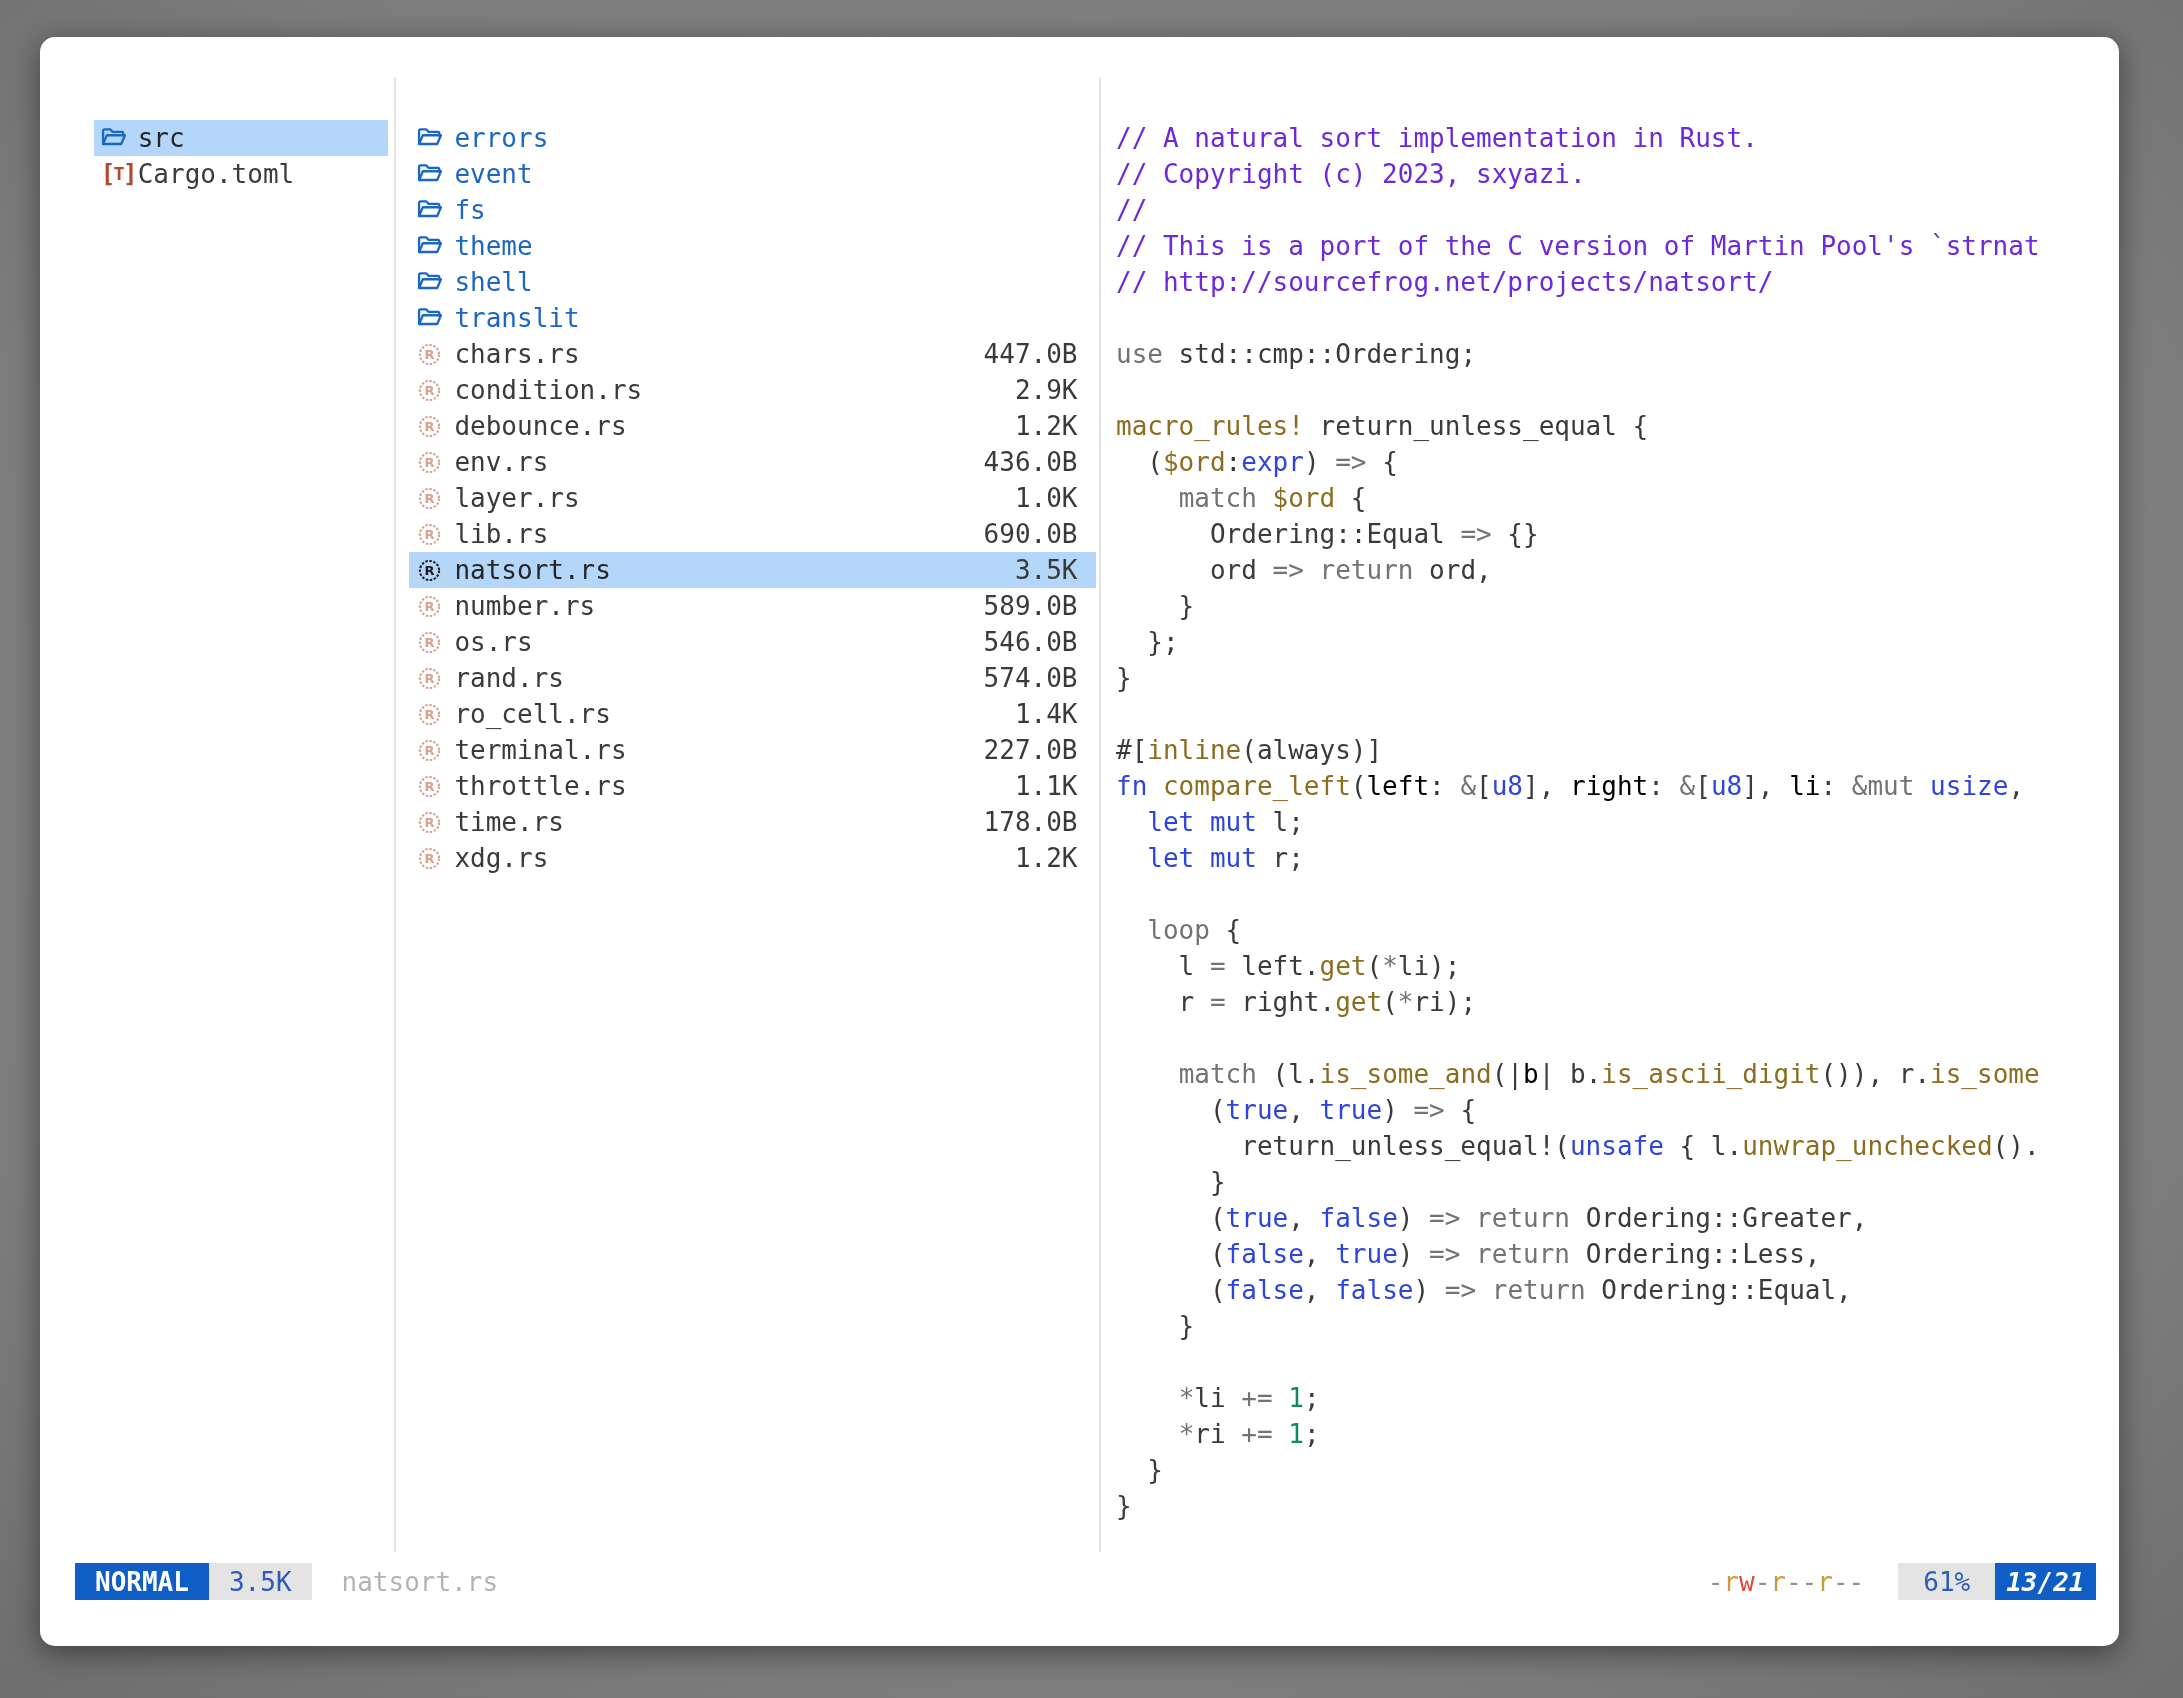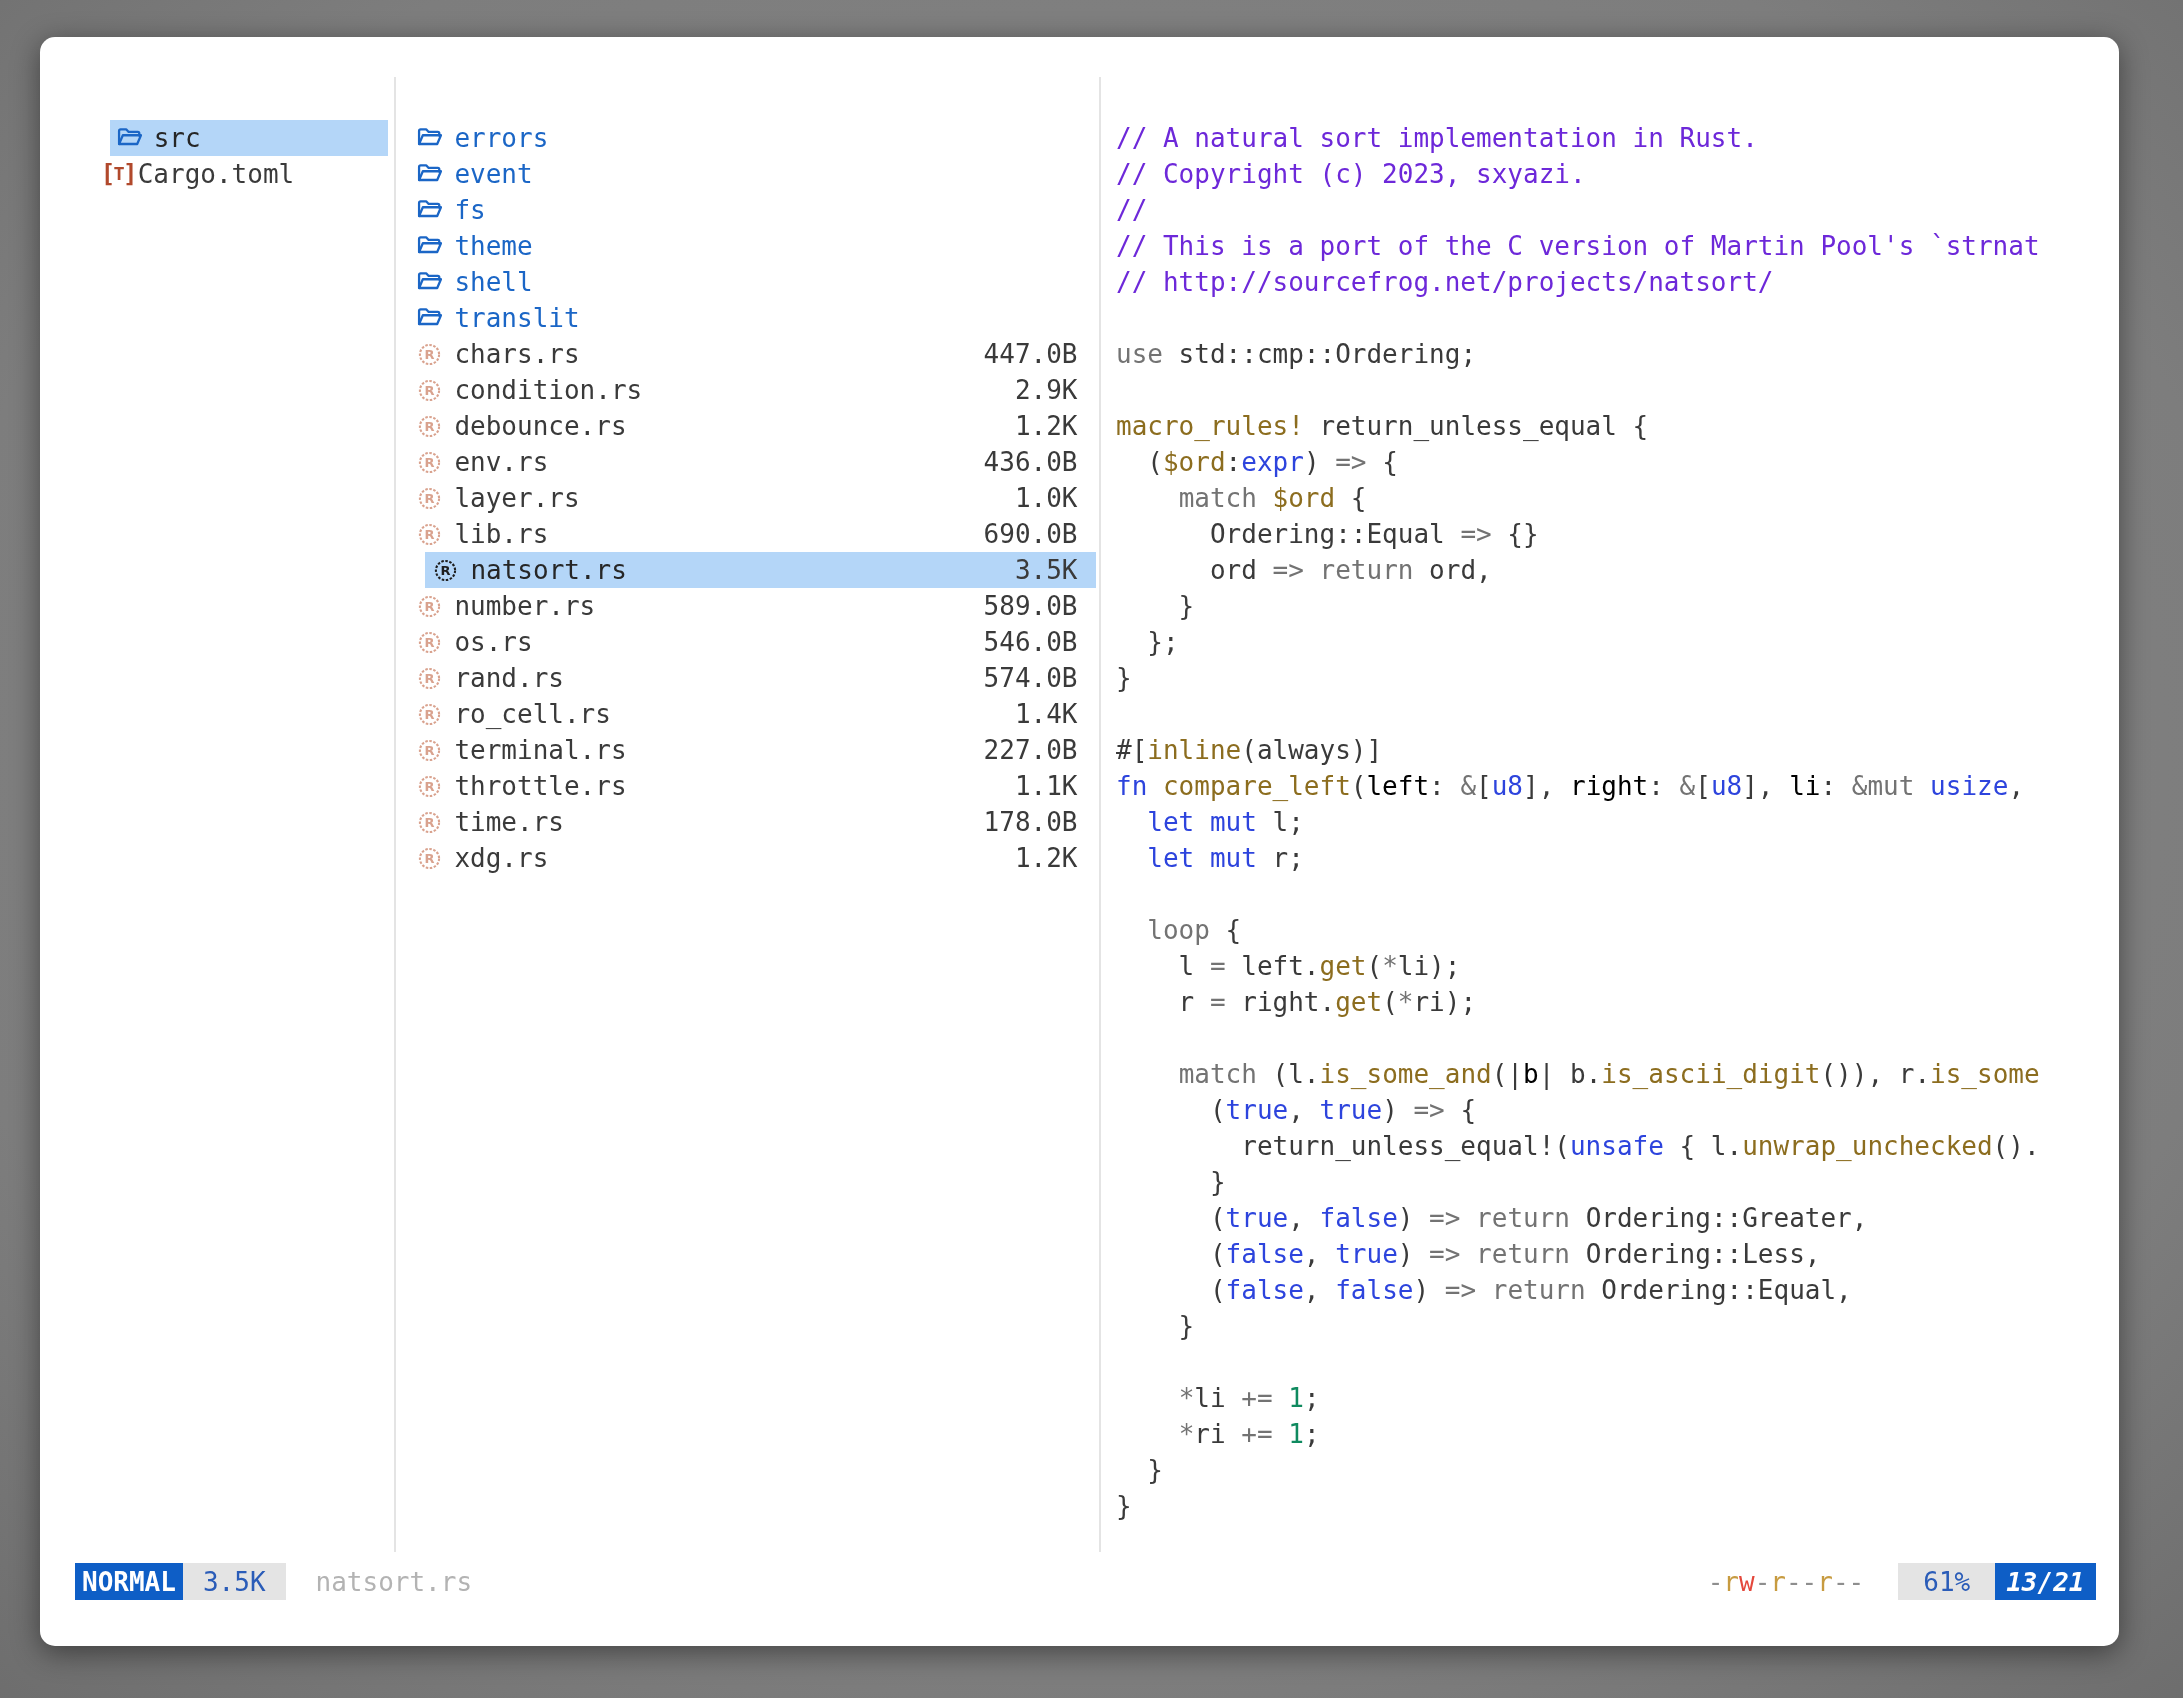--- a/index.html
+++ b/index.html
@@ -12,21 +12,21 @@
     position:absolute;left:40px;top:37px;width:2079px;height:1609px;
     background:#ffffff;border-radius:15px;
     box-shadow:0 6.7px 28.5px rgba(0,0,0,.45);
     overflow:hidden;
   }
   .pane-sep{position:absolute;top:40px;height:1475px;width:1.7px;background:#e4e4e4;}
   .sep1{left:354px;}
   .sep2{left:1059px;}
 
   .row{height:36px;display:flex;align-items:center;font-size:26px;color:#3a3a3a;}
-  .row.selected{background:#b4d6f8;margin-left:16px;}
+  .row.selected{background:#b4d6f8;}
   .icon{display:inline-flex;width:32px;justify-content:flex-start;align-items:center;flex:0 0 32px;}
   .icon svg{display:block;}
 
   
   .parent-pane{position:absolute;left:54px;top:83px;width:294px;}
   .parent-pane .row{padding-left:6.7px;}
   .parent-pane .icon{margin-right:5px;}
   .icon-dark{color:#1e1e1e;}
   .toml-glyph{font-size:24px;font-weight:bold;color:#b1492c;letter-spacing:-1.7px;}
   .toml-glyph .tee{font-size:18.5px;font-weight:bold;position:relative;top:-1.7px;}
@@ -54,21 +54,21 @@
   .tok-d{color:#3a3a3a;}
 
   
   .status-bar{
     position:absolute;left:0;right:0;top:1526px;height:37px;
     display:flex;align-items:stretch;justify-content:space-between;
     font-size:26px;
   }
   .sb-left{display:flex;align-items:stretch;margin-left:35px;}
   .sb-right{display:flex;align-items:stretch;margin-right:23.5px;}
-  .mode-badge{background:#0e5ec6;color:#ffffff;font-weight:bold;padding:0 7px;display:flex;align-items:center;}
+  .mode-badge{background:#0e5ec6;color:#ffffff;font-weight:bold;padding:0 20px;display:flex;align-items:center;}
   .size-chip{background:#e4e4e4;color:#2a5cb8;padding:0 20px;display:flex;align-items:center;}
   .sb-filename{color:#b3b3b3;margin-left:30px;display:flex;align-items:center;}
   .perms{display:flex;align-items:center;margin-right:34px;white-space:pre;}
   .perm-x{color:#8e8e8e;}
   .perm-g{color:#c79b40;}
   .perm-w{color:#e4483c;}
   .pct-chip{background:#e4e4e4;color:#2a5cb8;padding:0 25px;display:flex;align-items:center;}
   .pos-badge{background:#0e5ec6;color:#ffffff;font-weight:bold;padding:0 11px;display:flex;align-items:center;font-style:italic;}
 </style>
 </head>

